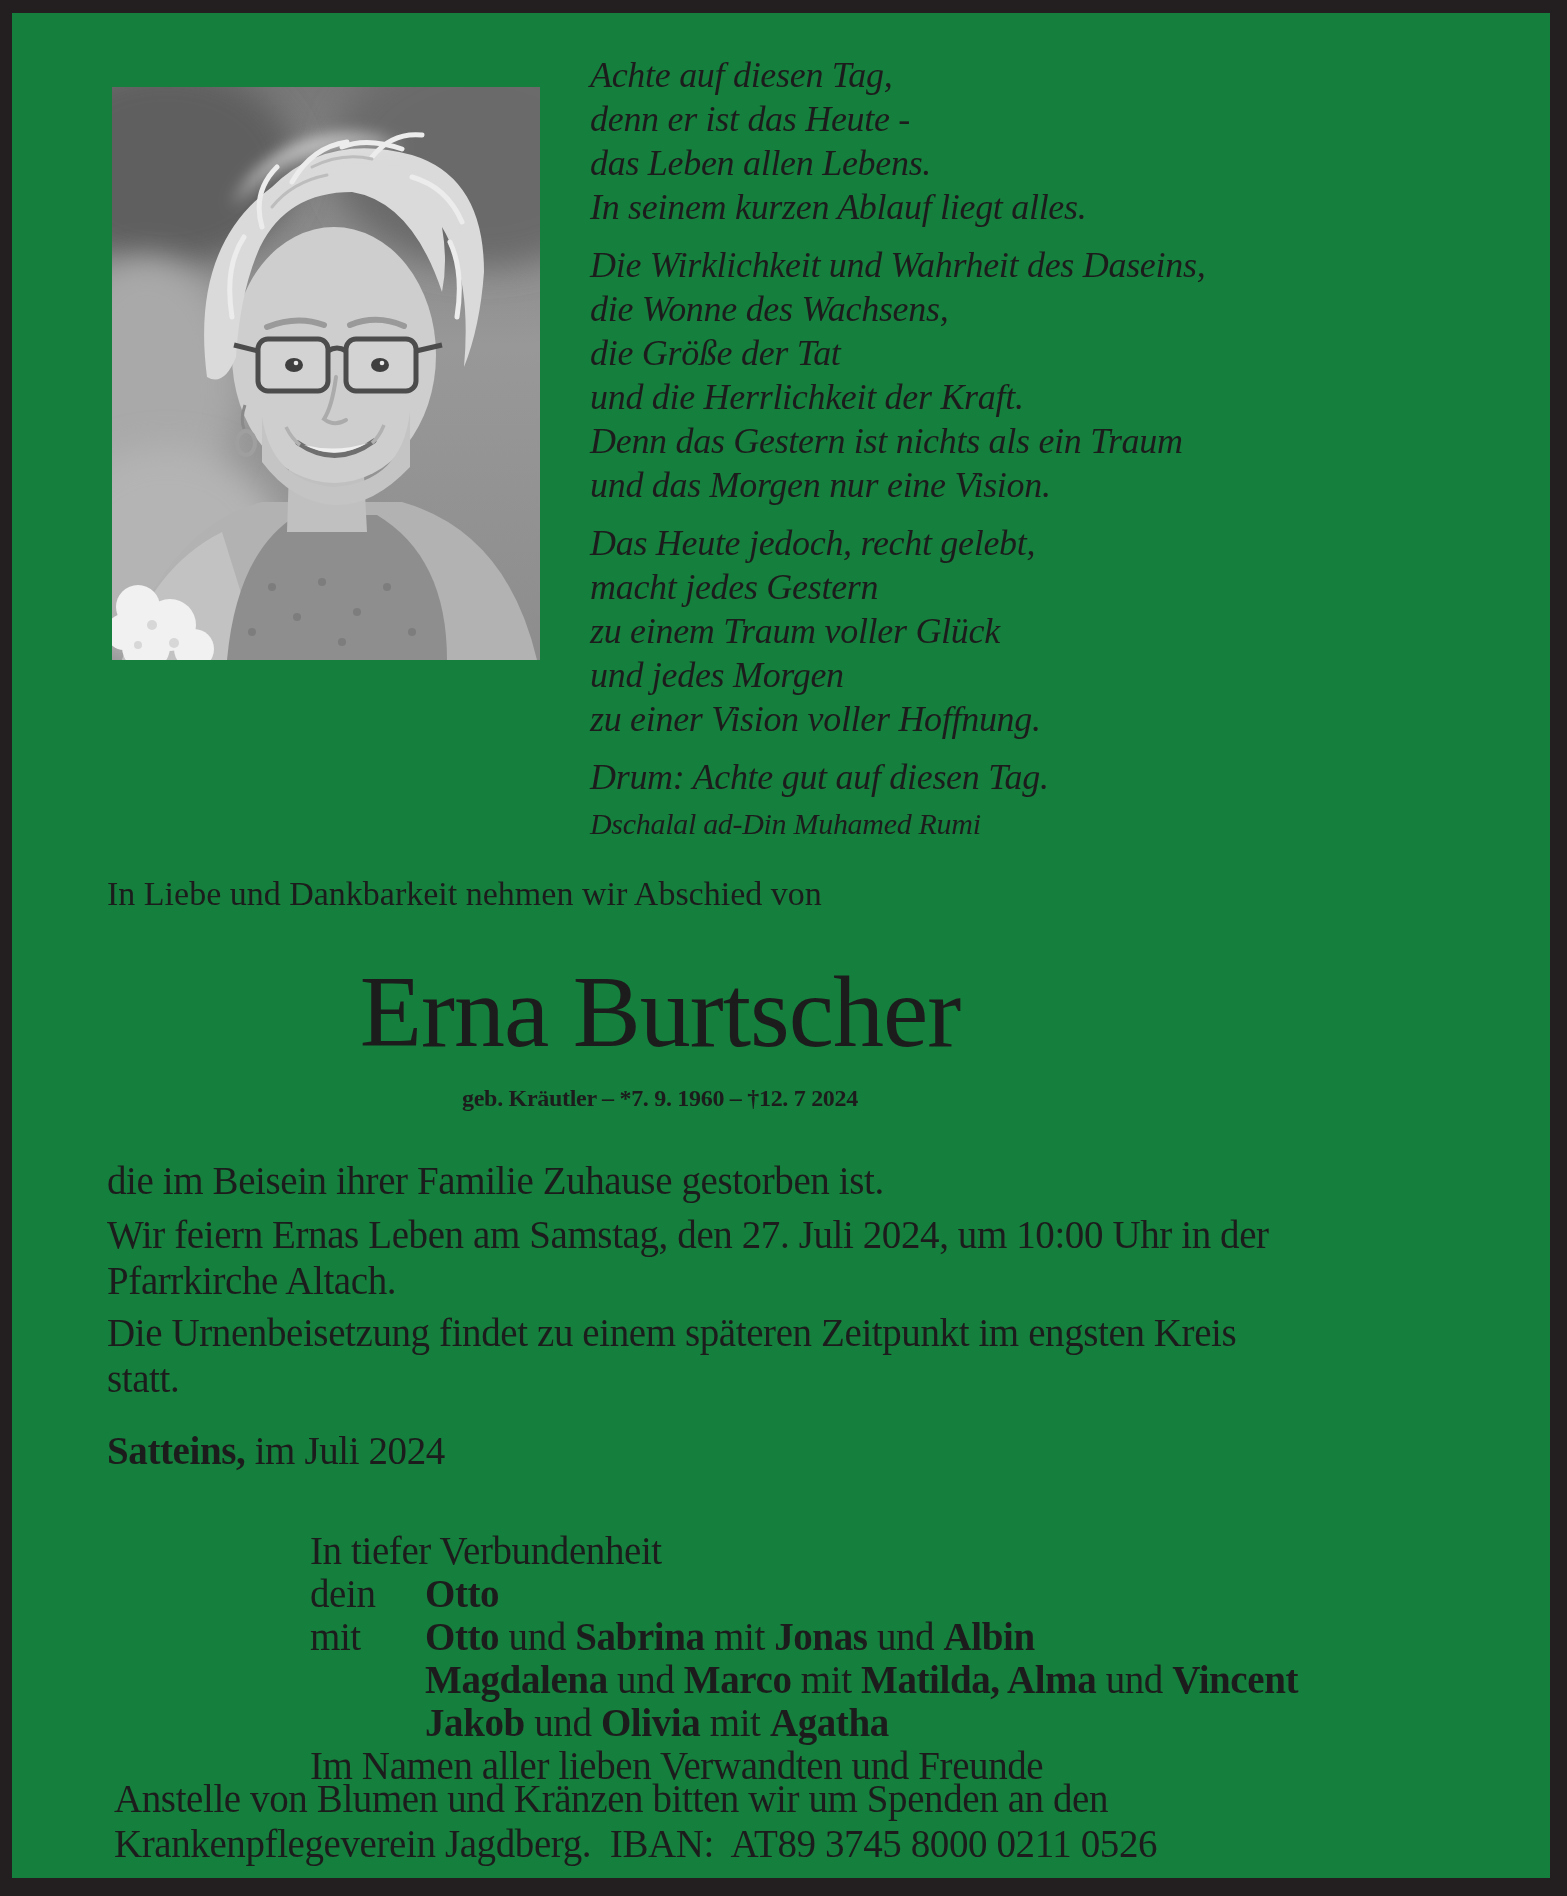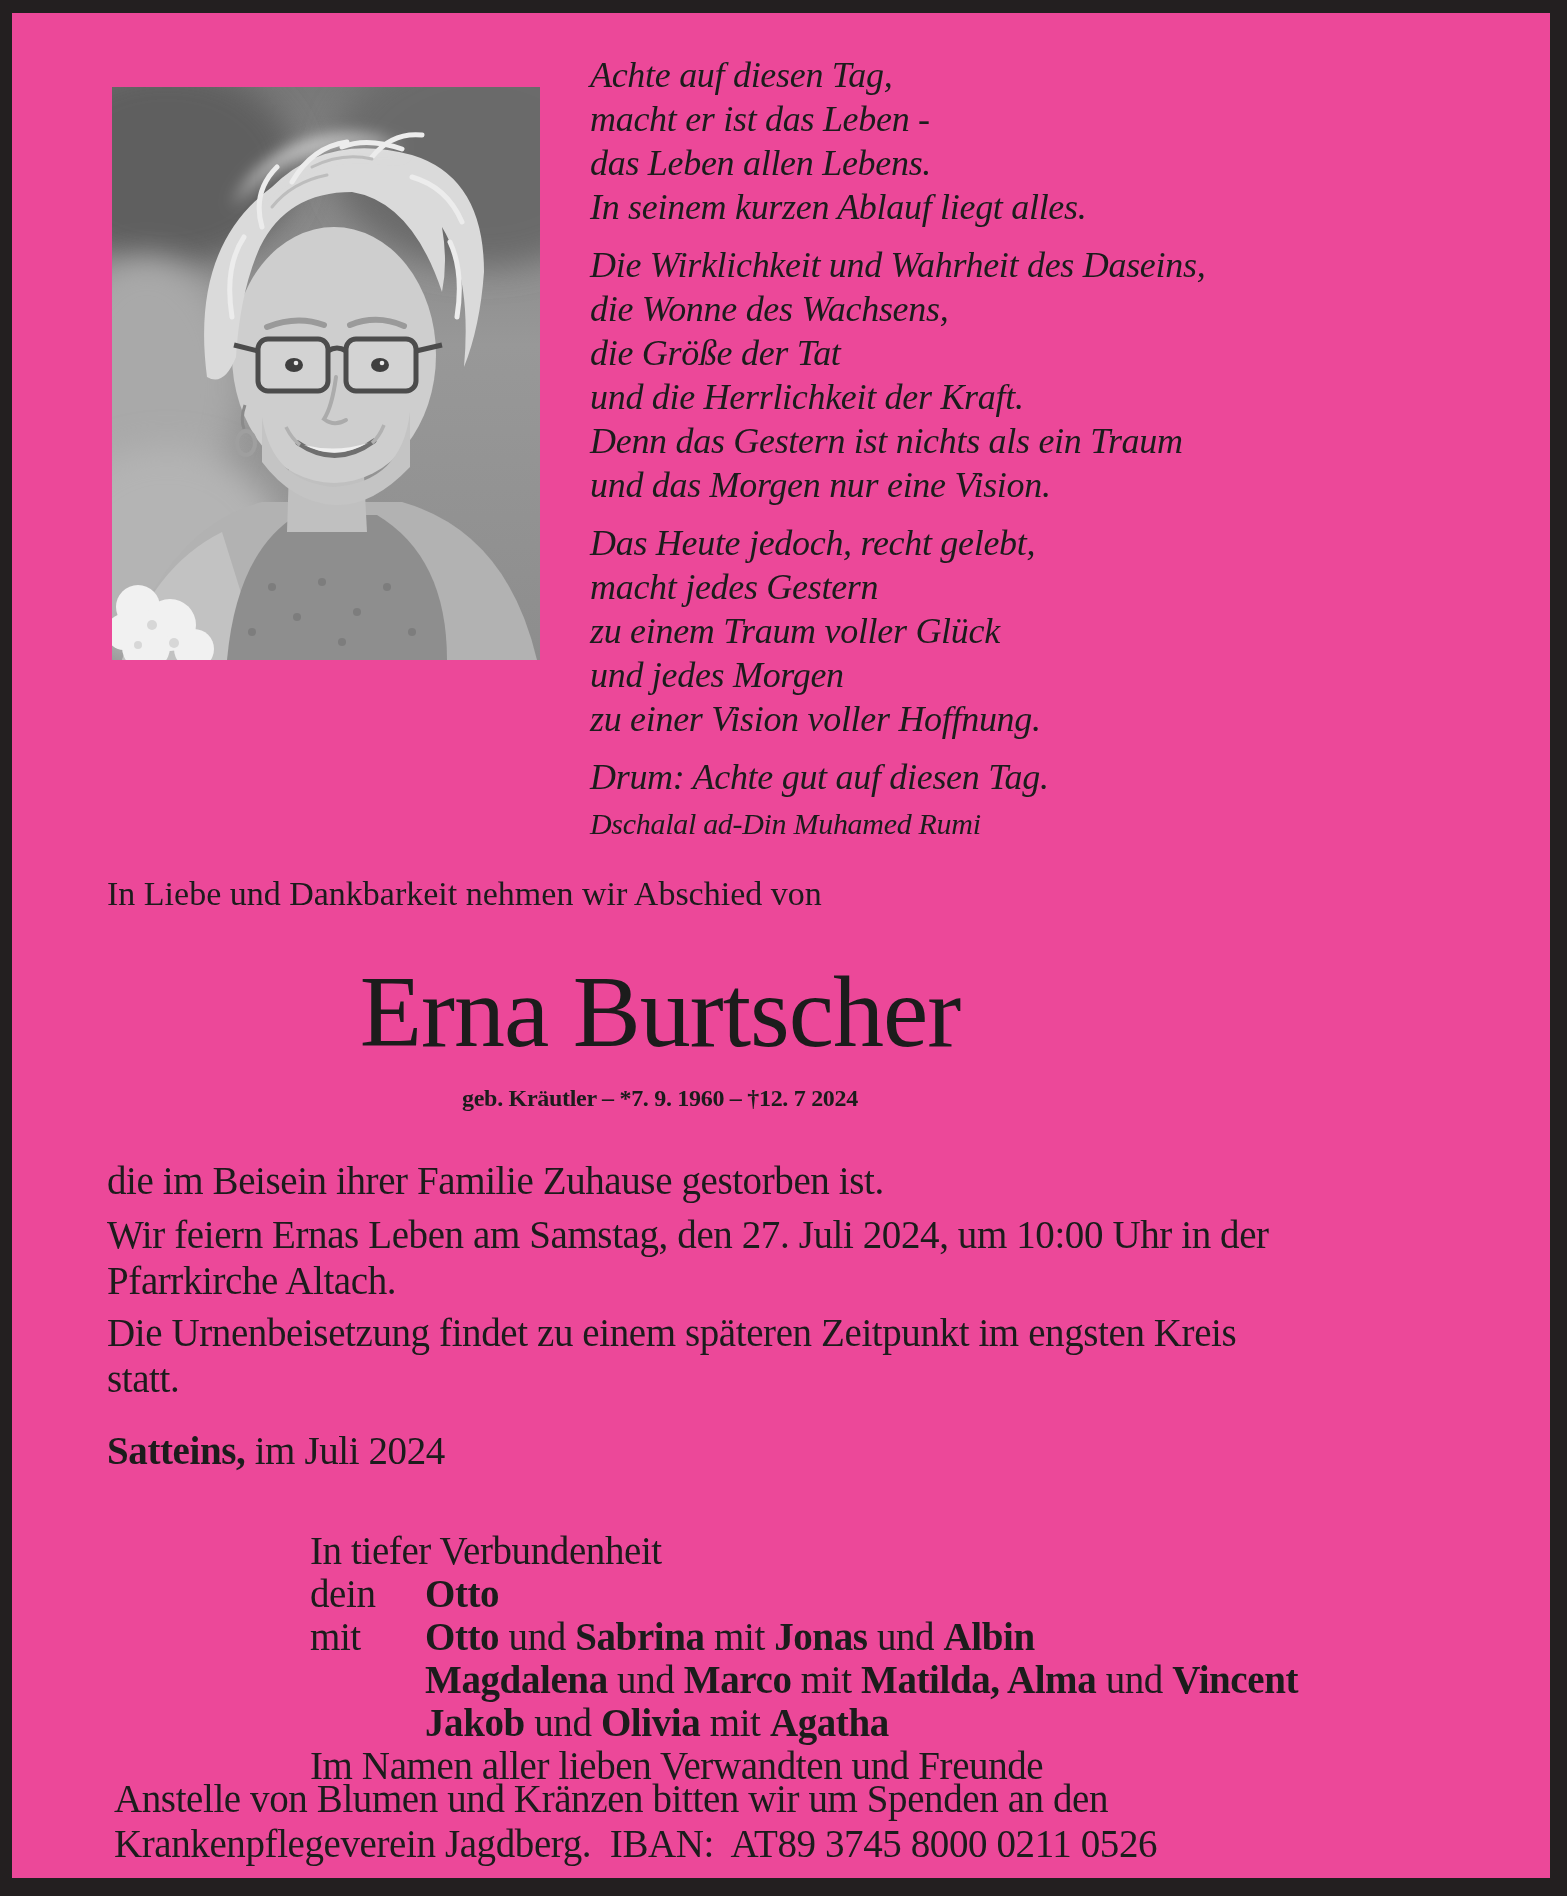--- a/index.html
+++ b/index.html
@@ -1,20 +1,20 @@
 <!DOCTYPE html>
 <html lang="de"><head>
 <meta charset="utf-8">
 <style>
   html,body{margin:0;padding:0;background:#ffffff;}
   .page{
     position:relative;
     width:1567px;height:1896px;
     box-sizing:border-box;
-    background:#ec4899;
+    background:#15803d;
     border-style:solid;border-color:#231f20;
     border-width:13px 17px 18px 12px;
     font-family:"Liberation Serif", serif;
     color:#1c1c1c;
     overflow:hidden;
   }
   .photo{
     position:absolute;left:100px;top:74px;width:428px;height:573px;
     background:#9a9a9a;overflow:hidden;
   }
@@ -156,21 +156,21 @@
         <circle cx="40" cy="538" r="5"></circle>
           <circle cx="62" cy="556" r="5"></circle>
           <circle cx="26" cy="558" r="4"></circle>
       </g>
     </svg>
   </div>
 
   <div class="quote">
     <div class="stanza">
       <div>Achte auf diesen Tag,</div>
-      <div>macht er ist das Leben -</div>
+      <div>denn er ist das Heute -</div>
       <div>das Leben allen Lebens.</div>
       <div>In seinem kurzen Ablauf liegt alles.</div>
     </div>
     <div class="stanza">
       <div>Die Wirklichkeit und Wahrheit des Daseins,</div>
       <div>die Wonne des Wachsens,</div>
       <div>die Größe der Tat</div>
       <div>und die Herrlichkeit der Kraft.</div>
       <div>Denn das Gestern ist nichts als ein Traum</div>
       <div>und das Morgen nur eine Vision.</div>

